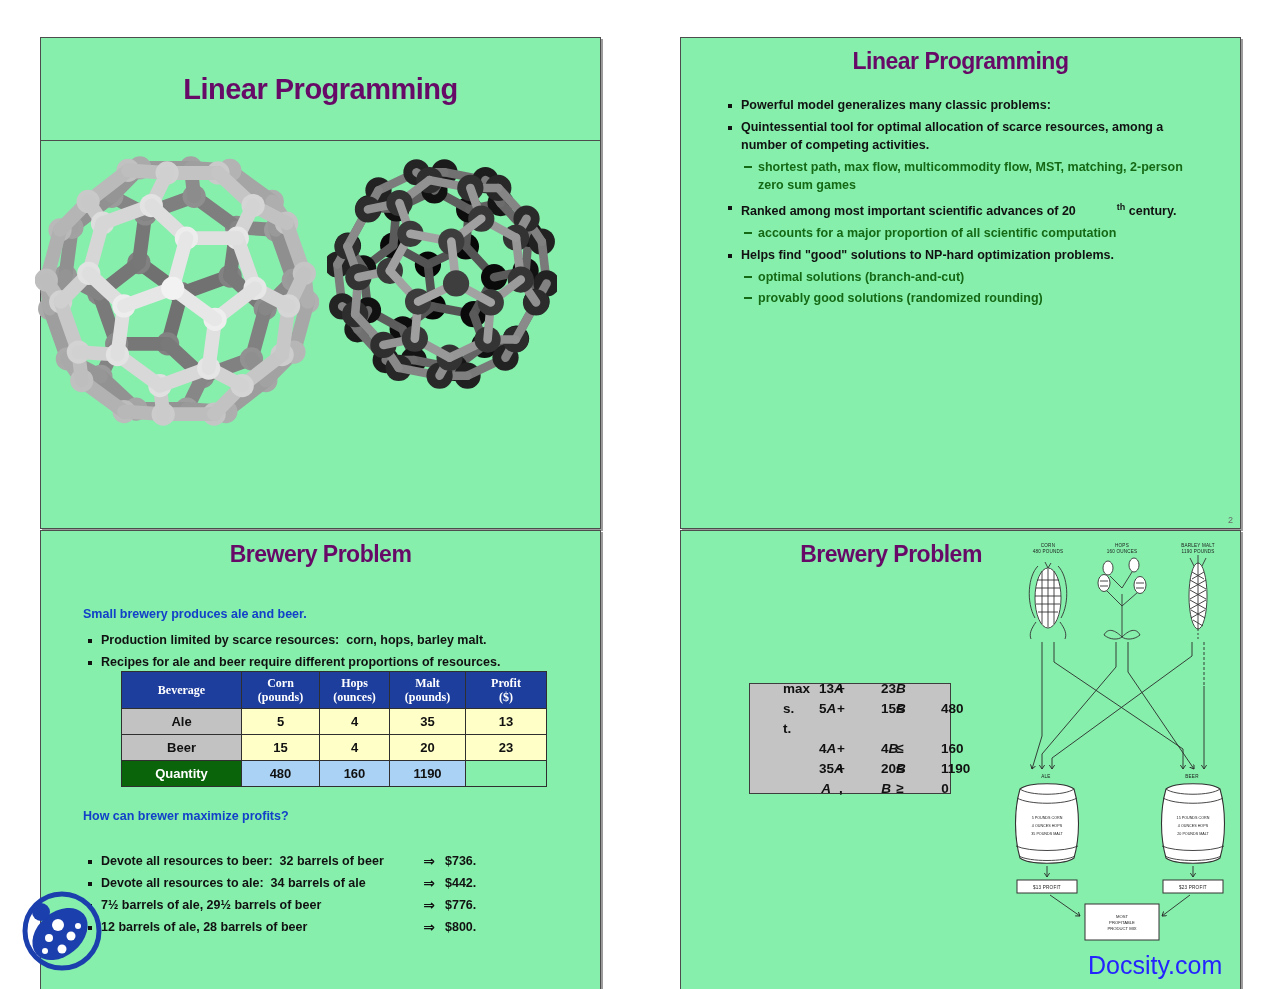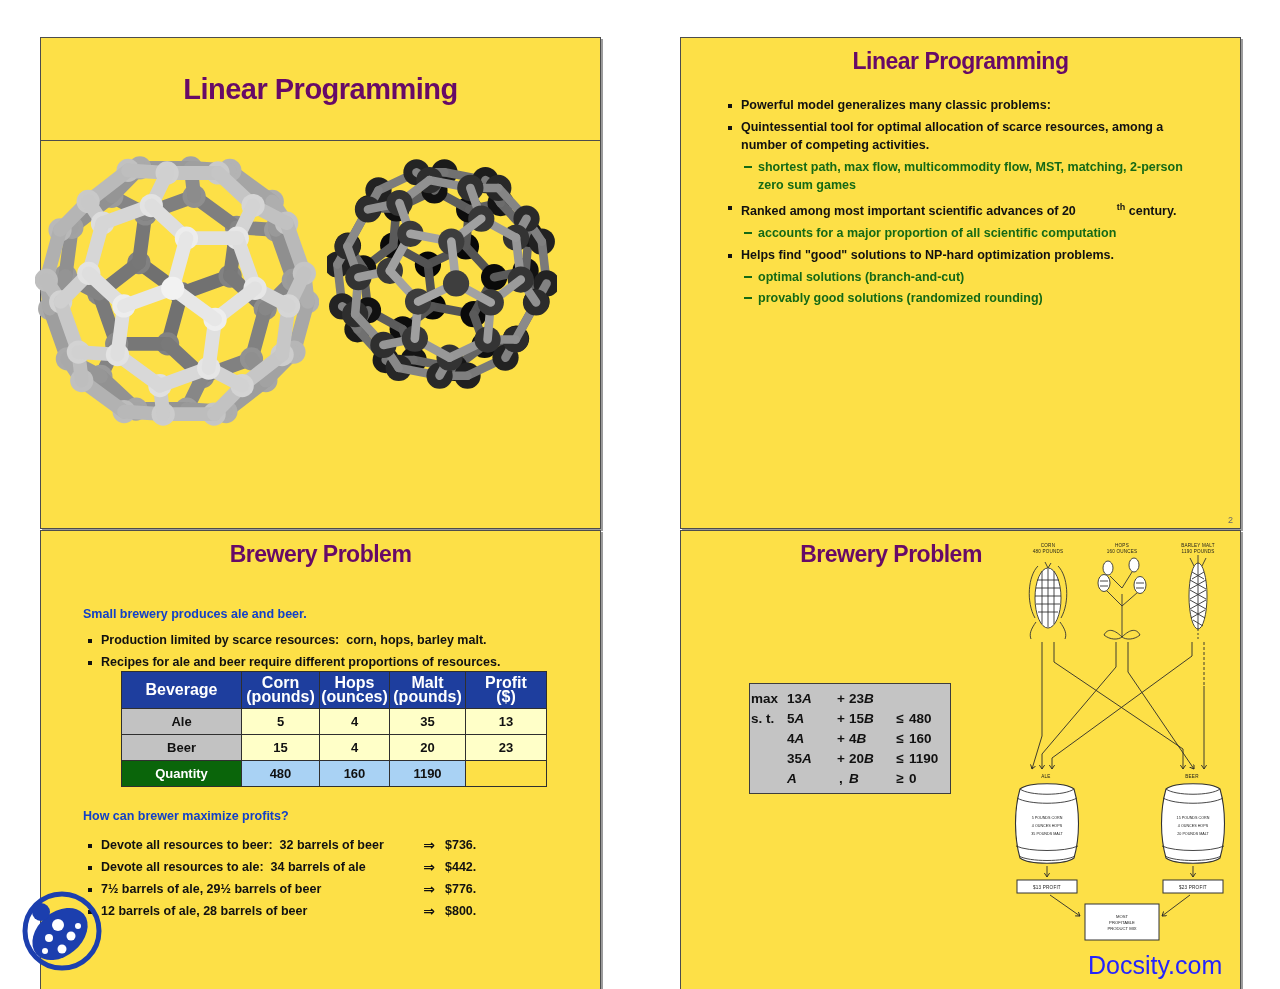--- a/index.html
+++ b/index.html
@@ -2,21 +2,21 @@
 <html><head>
 <meta charset="utf-8">
 <style>
   html,body{margin:0;padding:0;}
   body{
     width:1280px;height:989px;position:relative;background:#ffffff;
     font-family:"Liberation Sans","DejaVu Sans",sans-serif;color:#111;
     overflow:hidden;
   }
   .slide{
-    position:absolute;width:561px;height:492px;background:#fde047;
+    position:absolute;width:561px;height:492px;background:#86efac;
     border:1px solid #4d4d4d;box-shadow:2px 2px 0 #9c9c9c;box-sizing:border-box;
   }
   
   .stitle{
     position:absolute;left:0;right:0;top:10px;text-align:center;
     font-size:23px;font-weight:700;color:#670a67;letter-spacing:-0.5px;
   }
   
   .s1-titlebar{
     position:absolute;left:0;right:0;top:0;height:102px;
@@ -28,38 +28,38 @@
   .content{position:absolute;left:42px;right:32px;font-size:12.5px;font-weight:700;line-height:18px;}
   .bhead{color:#1240c8;margin:0 0 8px 0;white-space:pre-wrap;}
   .bul{position:relative;padding-left:18px;margin:4px 0;white-space:pre-wrap;}
   .bul::before{content:"";position:absolute;left:5px;top:8px;width:4px;height:4px;background:#111;}
   .sub{position:relative;padding-left:14px;margin:3px 0 3px 21px;color:#156915;white-space:pre-wrap;}
   .sub::before{content:"";position:absolute;left:0;top:8px;width:8px;height:1.8px;background:#156915;}
   sup{font-size:9px;padding-left:41px;}
   
   table.brew{position:absolute;left:80px;top:140px;border-collapse:collapse;table-layout:fixed;}
   table.brew td{border:1.5px solid #2f2f2f;text-align:center;vertical-align:middle;padding:0;}
-  td.hd{background:#1e3e9e;color:#fff;font-size:16px;font-weight:700;line-height:14px;height:36px;}
+  td.hd{background:#1e3e9e;color:#fff;font-size:12px;font-weight:700;line-height:14px;height:36px;font-family:Liberation Serif, serif;}
   .hunit:empty{display:none;}
   td.lab{background:#c2c2c2;font-weight:700;font-size:13px;height:25px;}
   td.val{background:#ffffc8;font-weight:700;font-size:13px;height:25px;}
   td.qlab{background:#0a650a;color:#fff;font-weight:700;font-size:13px;height:25px;margin-top:25px;}
   td.qval{background:#a9d2f4;font-weight:700;font-size:13px;height:25px;}
   td.ghost{border:none;background:transparent;}
   
   .opts{position:absolute;left:42px;top:276px;width:420px;font-size:12.5px;font-weight:700;line-height:18px;}
   .optrow{display:grid;grid-template-columns:1fr 32px 58px;align-items:center;height:22px;}
   .optarrow{text-align:center;font-size:14px;}
   
   .lp{
     position:absolute;left:68px;top:152px;width:202px;height:111px;background:#c4c4c4;
     border:1px solid #3d3d3d;display:grid;grid-template-columns:36px 46px 16px 42px 18px 40px;
     align-content:center;font-size:13.5px;font-weight:700;line-height:20px;box-sizing:border-box;padding:0 1px;
   }
-  .lp .r{text-align:left;}
+  .lp .r{text-align:center;padding-left:32px;}
   .lp .c{text-align:center;}
   .lp i{font-style:italic;}
   
   .diagram{position:absolute;left:299px;top:5px;width:261px;height:410px;}
   .diagram text{font-family:"Liberation Sans","DejaVu Sans",sans-serif;fill:#1a1a1a;}
   .dt{font-size:4.6px;text-anchor:middle;letter-spacing:0.2px;}
   .db{font-size:3.7px;text-anchor:middle;}
   .dm{font-size:4.2px;text-anchor:middle;}
   .pgnum{position:absolute;right:7px;bottom:3px;font-size:9px;color:#6a6a6a;font-weight:400;}
   
@@ -453,21 +453,21 @@
       <td class="qlab">Quantity</td>
       <td class="qval">480</td>
       <td class="qval">160</td>
       <td class="qval">1190</td>
       <td class="ghost"></td>
     </tr>
   </tbody>
     </table>
 
   <div class="opts">
-    <p class="bhead" style="margin-bottom:7px;">How can brewer maximize profits?</p>
+    <p class="bhead" style="margin-bottom:23px;">How can brewer maximize profits?</p>
     <div class="optrow">
       <span class="bul">Devote all resources to beer:  32 barrels of beer</span>
       <span class="optarrow">⇒</span>
       <span>$736.</span>
     </div>
     <div class="optrow">
       <span class="bul">Devote all resources to ale:  34 barrels of ale</span>
       <span class="optarrow">⇒</span>
       <span>$442.</span>
     </div>

